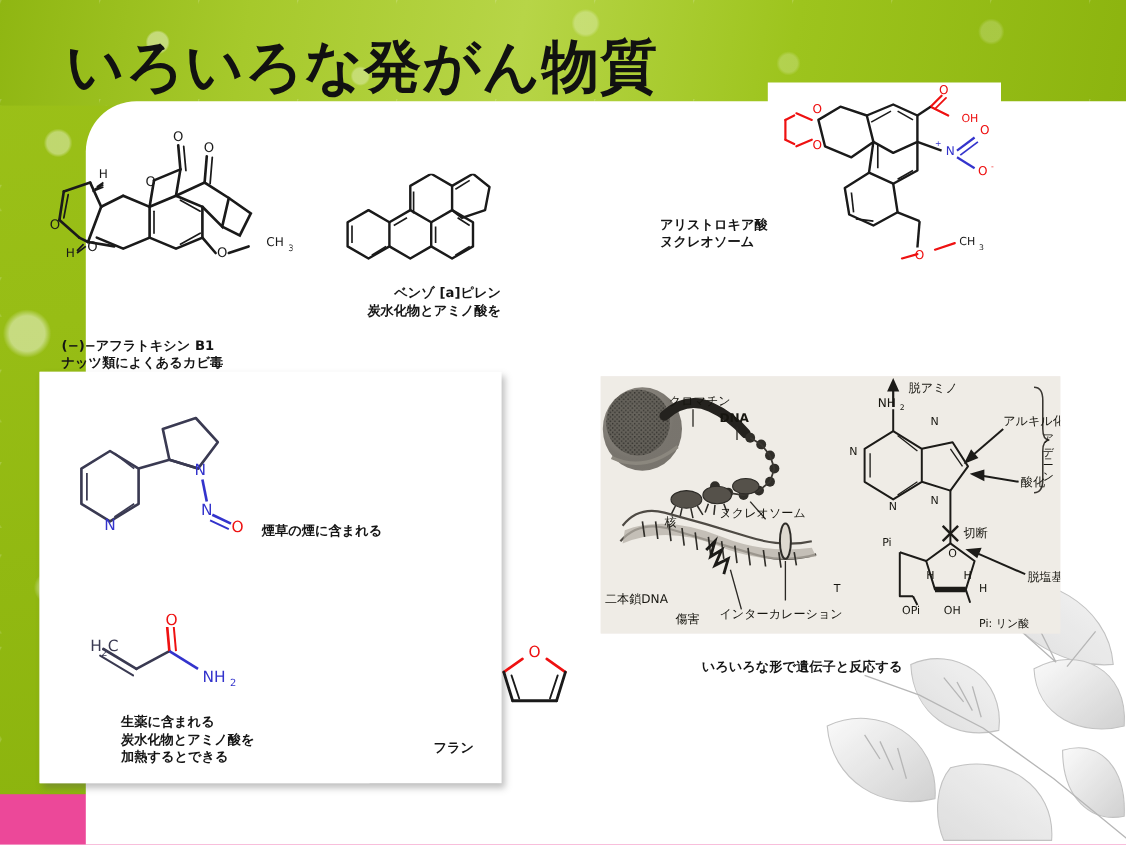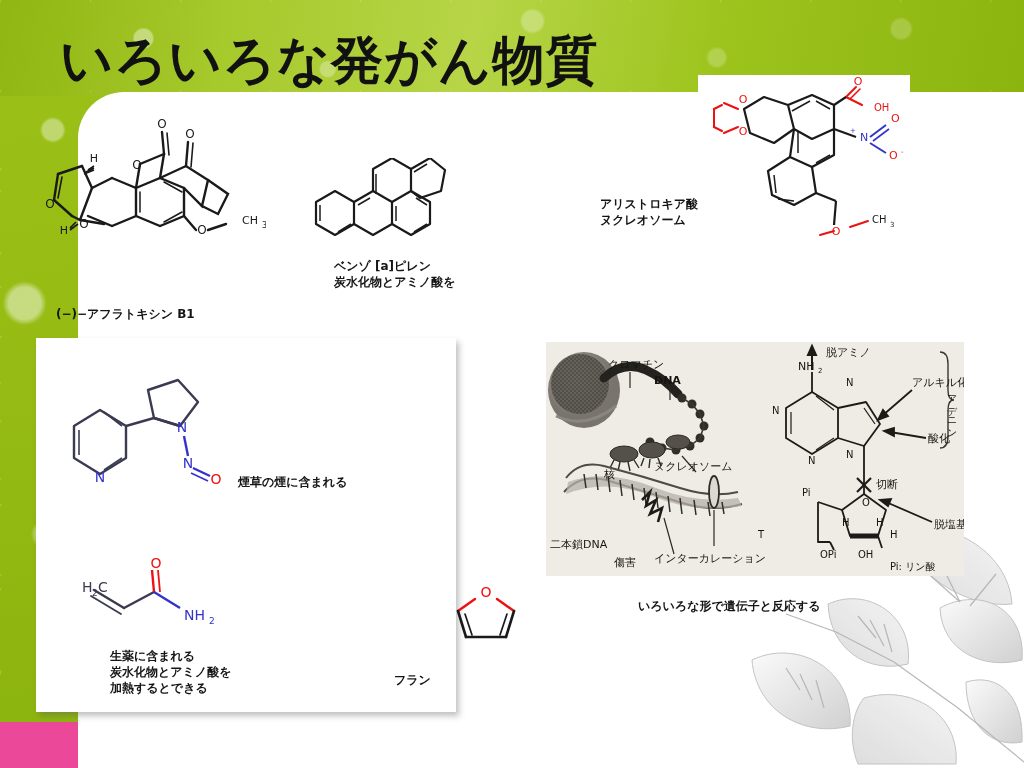--- a/index.html
+++ b/index.html
@@ -165,42 +165,42 @@
       <text x="58" y="54" font-size="11">H</text>
       <text x="28" y="126" font-size="11">H</text>
       <text x="206" y="116" font-size="11" text-anchor="start">CH</text>
       <text x="226" y="120" font-size="8" text-anchor="start">3</text>
     </g>
     <g stroke="#1a1a1a" stroke-width="1.6" fill="none">
       <path d="M52 62 L58 58 M50 64 L58 60 M48 66 L58 62"></path>
       <path d="M40 114 L34 120 M42 116 L34 122"></path>
     </g>
   </svg>
-  <div class="cap" style="left:56px;top:262px;margin-top:44px;"><span>(−)−アフラトキシン B1</span><br></div>
+  <div class="cap" style="left:56px;top:262px;margin-top:44px;"><span>(−)−アフラトキシン B1</span><br><span>ナッツ類によくあるカビ毒</span></div>
 
   <svg class="mol" style="left:308px;top:158px;" width="140" height="90" viewBox="0 0 140 90">
     <g stroke="#1a1a1a" stroke-width="2.2" fill="none" stroke-linejoin="round">
       <path d="M8 44 L8 66 L27 77 L46 66 L46 44 L27 33 Z"></path>
       <path d="M46 44 L65 33 L84 44 L84 66 L65 77 L46 66"></path>
       <path d="M65 33 L65 11 L84 0 L103 11 L103 33 L84 44"></path>
       <path d="M103 11 L122 0 L137 12 L133 33 L112 40 L103 33"></path>
       <path d="M84 66 L103 77 L122 66 L122 44 L103 33"></path>
       <g stroke-width="1.5">
         <path d="M12 47 L12 63"></path>
         <path d="M30 74 L43 66"></path>
         <path d="M50 47 L62 40"></path>
         <path d="M68 36 L68 16"></path>
         <path d="M88 48 L88 63"></path>
         <path d="M106 74 L119 66"></path>
         <path d="M119 47 L108 40"></path>
         <path d="M106 14 L119 6"></path>
       </g>
     </g>
   </svg>
-  <div class="cap" style="left:334px;top:258px;"><span>ベンゾ [a]ピレン</span><br><span>炭水化物とアミノ酸を</span></div>
+  <div class="cap" style="left:334px;top:258px;text-align:right;"><span>ベンゾ [a]ピレン</span><br><span>炭水化物とアミノ酸を</span></div>
 
   <div class="arist-card"></div>
   <svg class="mol" style="left:698px;top:75px;" width="214" height="190" viewBox="0 0 214 190">
     <g stroke="#ee1111" stroke-width="2" fill="none" stroke-linecap="round">
       <path d="M26 28 L40 34"></path>
       <path d="M26 58 L40 52"></path>
       <path d="M16 34 L16 52"></path>
       <path d="M16 34 L24 30 M16 52 L24 56"></path>
       <path d="M148 22 L158 12"></path>
       <path d="M152 24 L162 14" stroke-width="1.6"></path>

